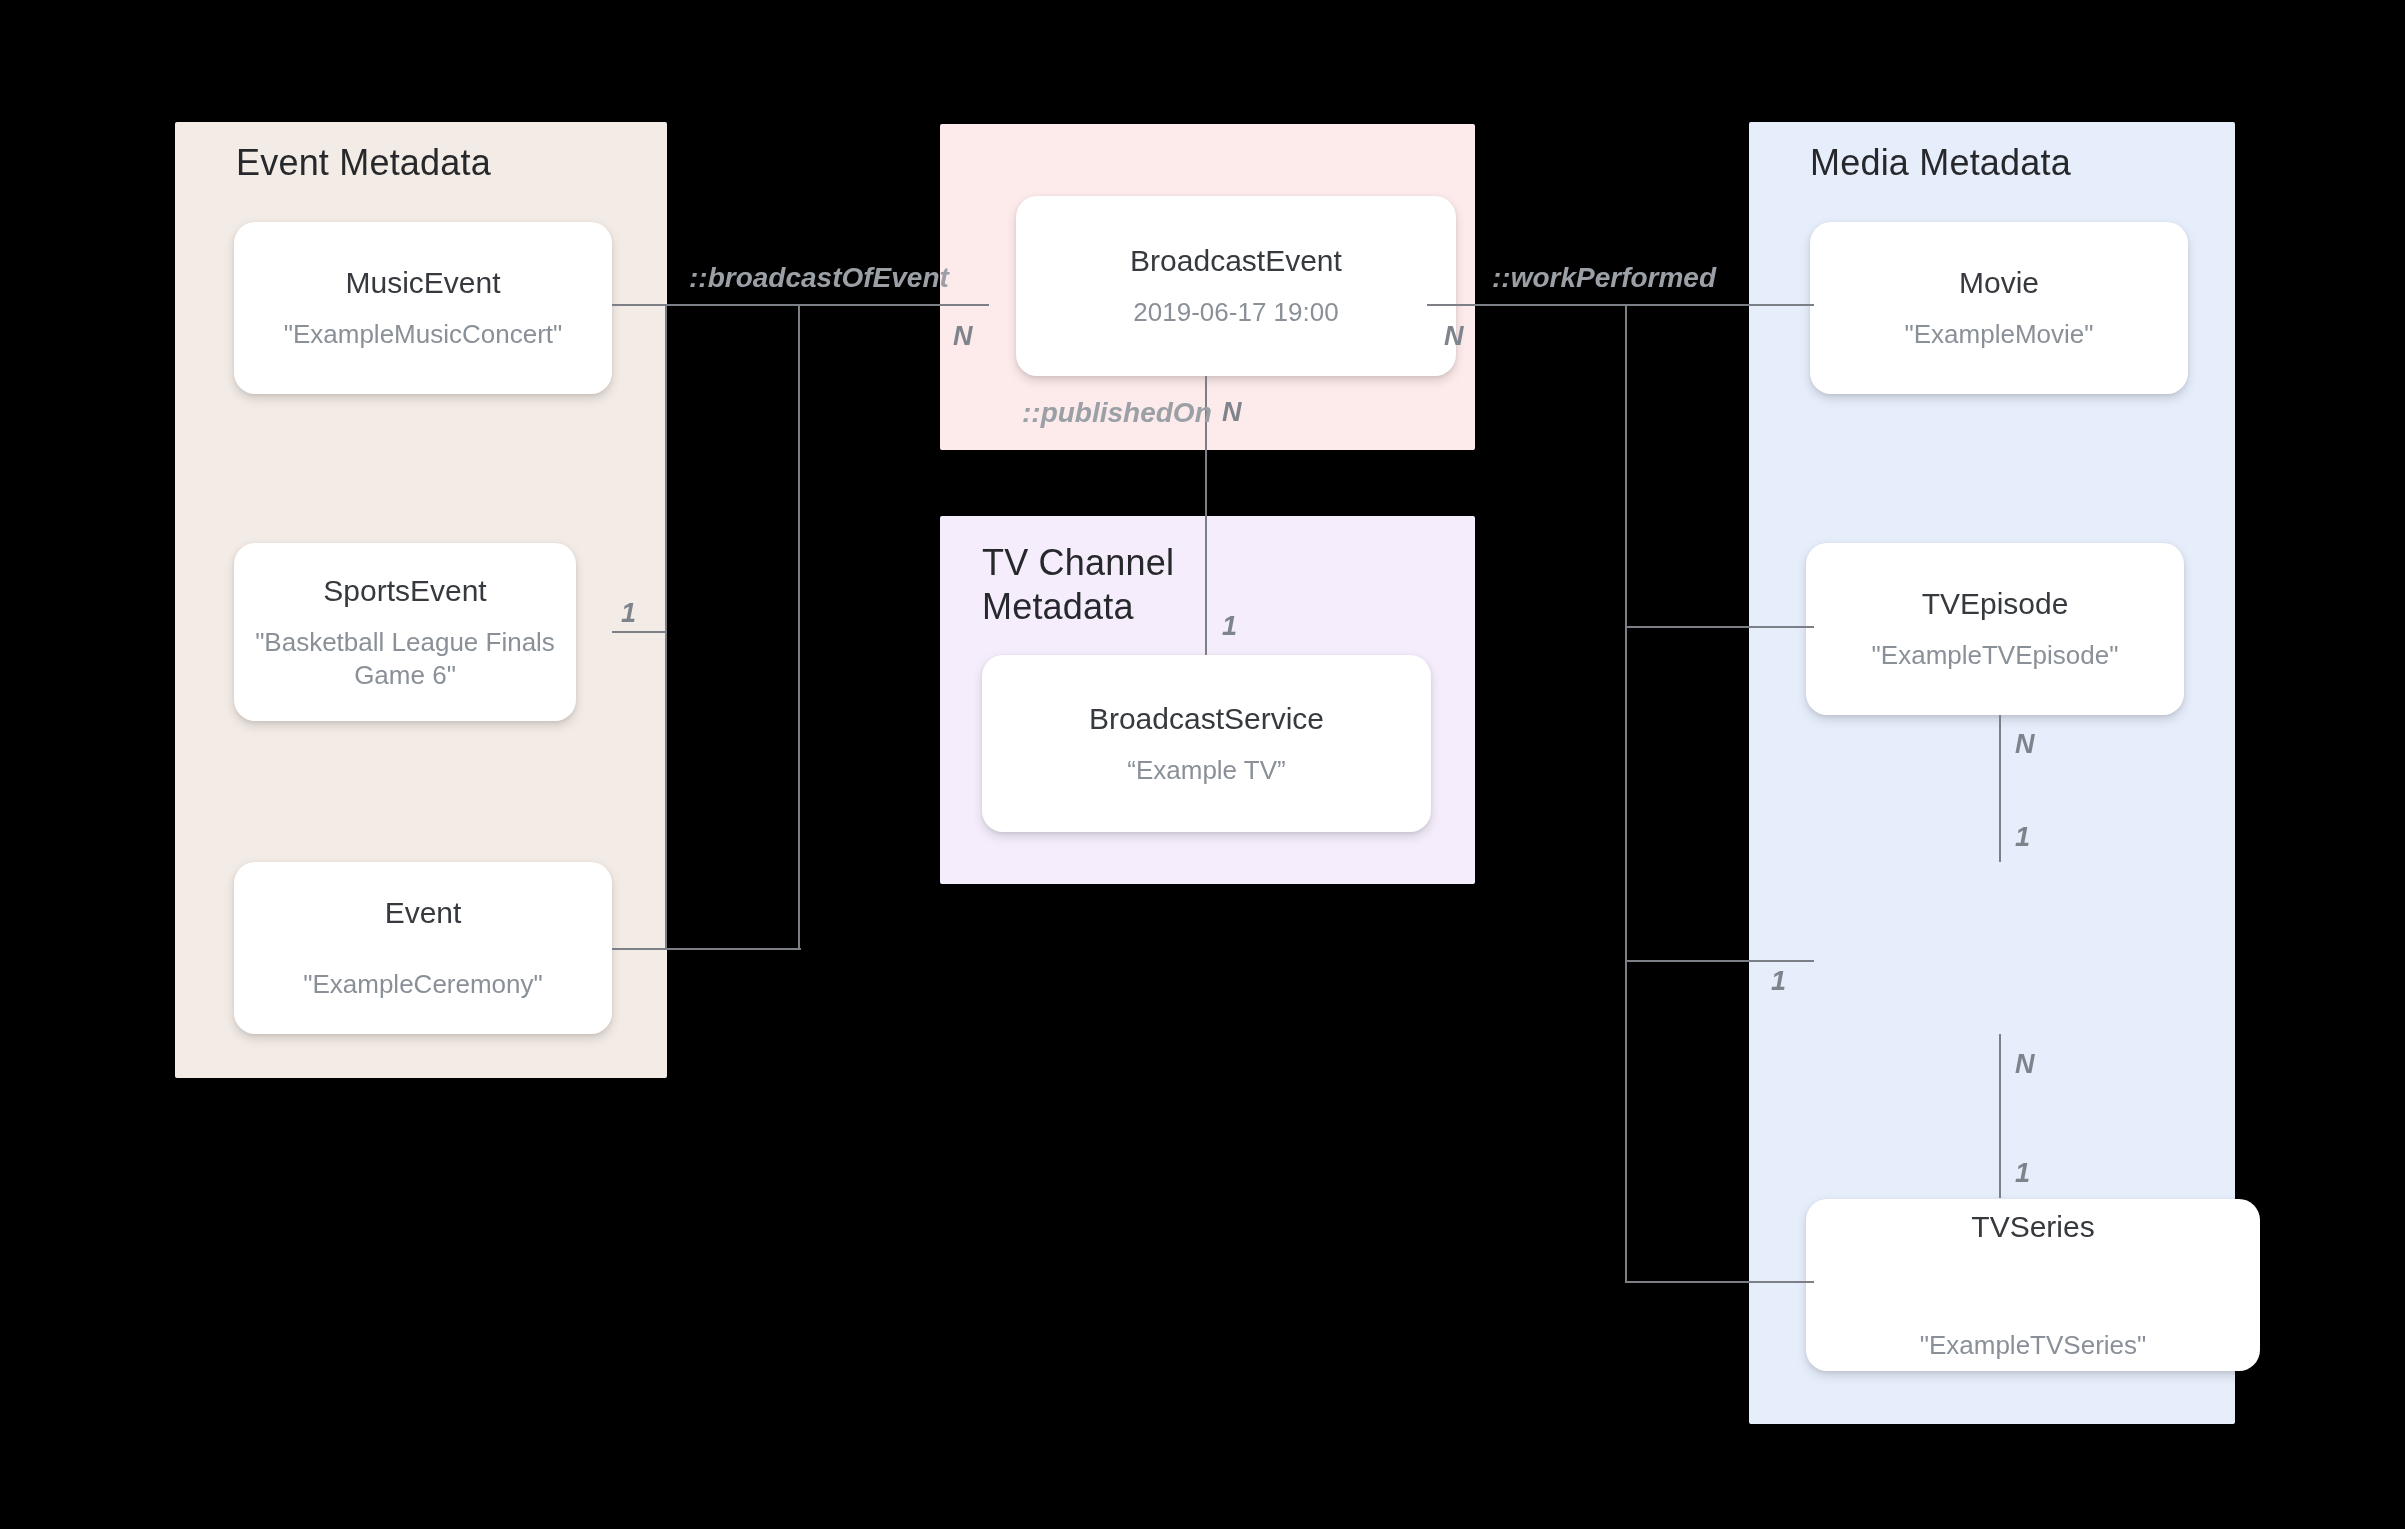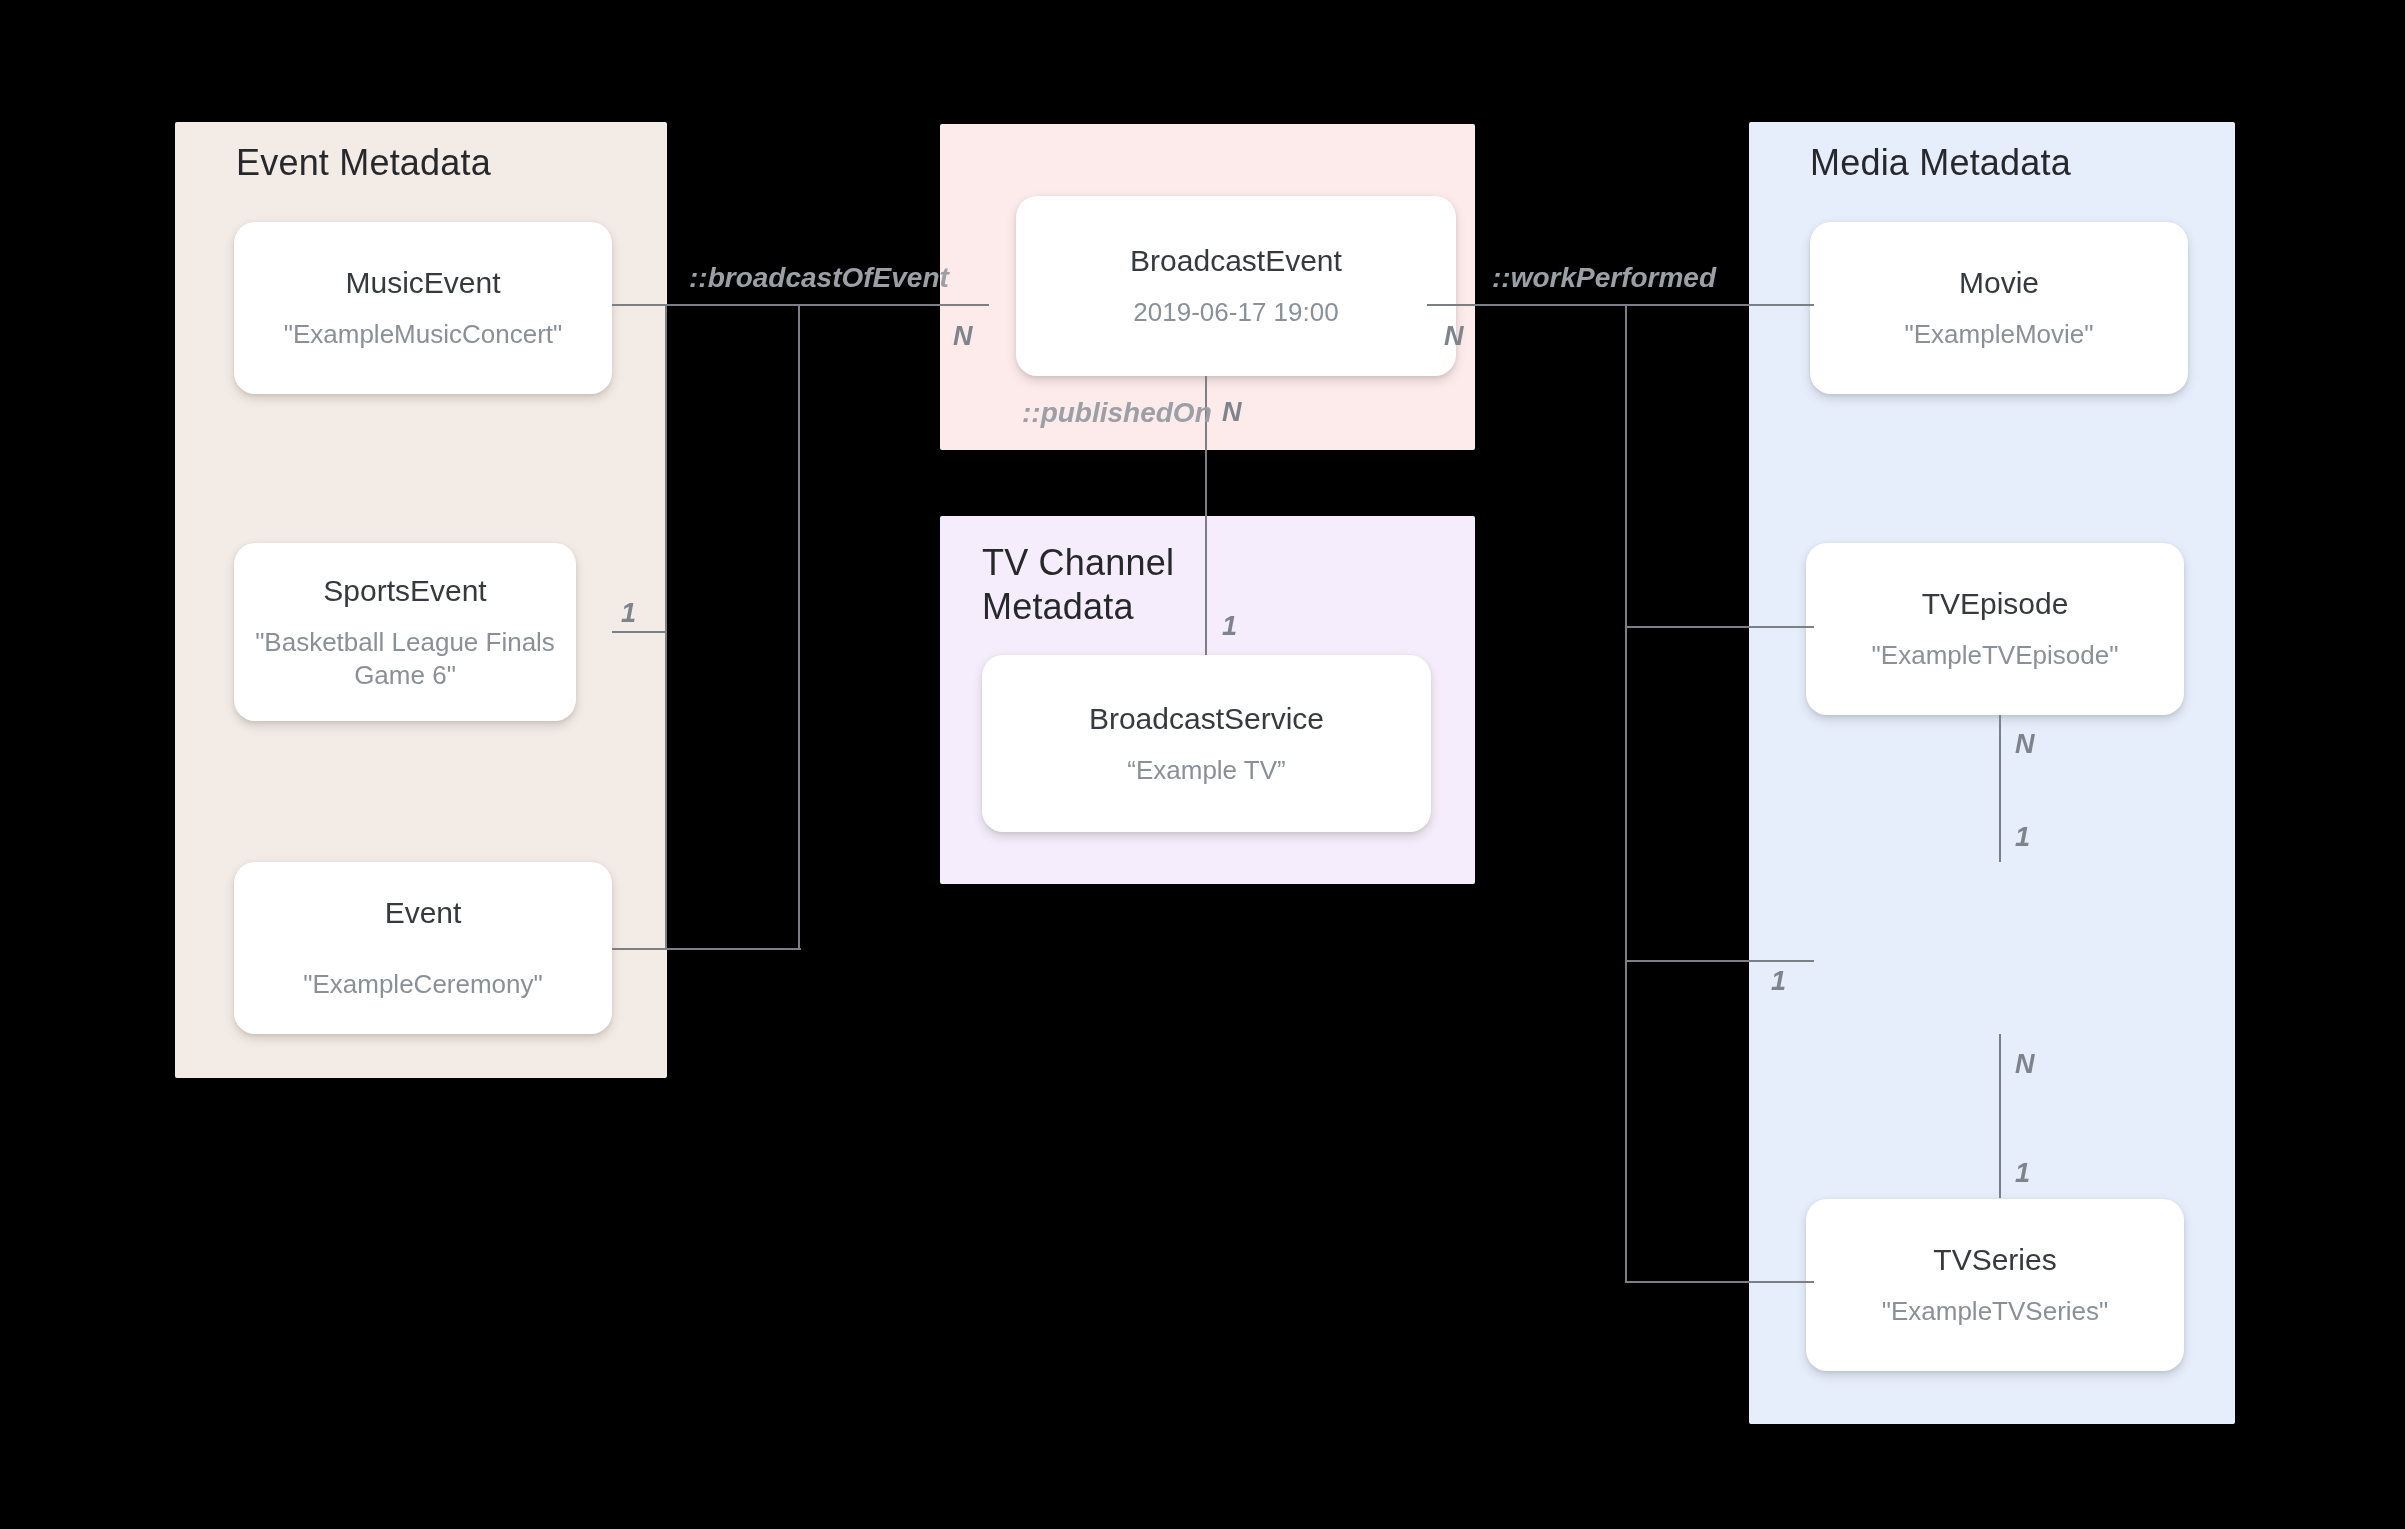--- a/index.html
+++ b/index.html
@@ -72,21 +72,21 @@
     <div class="t">Movie</div>
     <div class="s">"ExampleMovie"</div>
   </div>
 
   <div class="card" style="left:1801px;top:543px;width:378px;height:172px;">
     <div class="t">TVEpisode</div>
     <div class="s">"ExampleTVEpisode"</div>
   </div>
 
 
-  <div class="card" style="left:1801px;top:1199px;width:378px;height:172px;">
+  <div class="card" style="left:1801px;top:1199px;width:454px;height:172px;justify-content:space-between;">
     <div class="t">TVSeries</div>
     <div class="s">"ExampleTVSeries"</div>
   </div>
 
   <div class="hline" style="left:607px;top:304px;width:55px;"></div>
 
   <div class="hline" style="left:607px;top:631px;width:55px;"></div>
 
   <div class="hline" style="left:607px;top:948px;width:55px;"></div>
 

